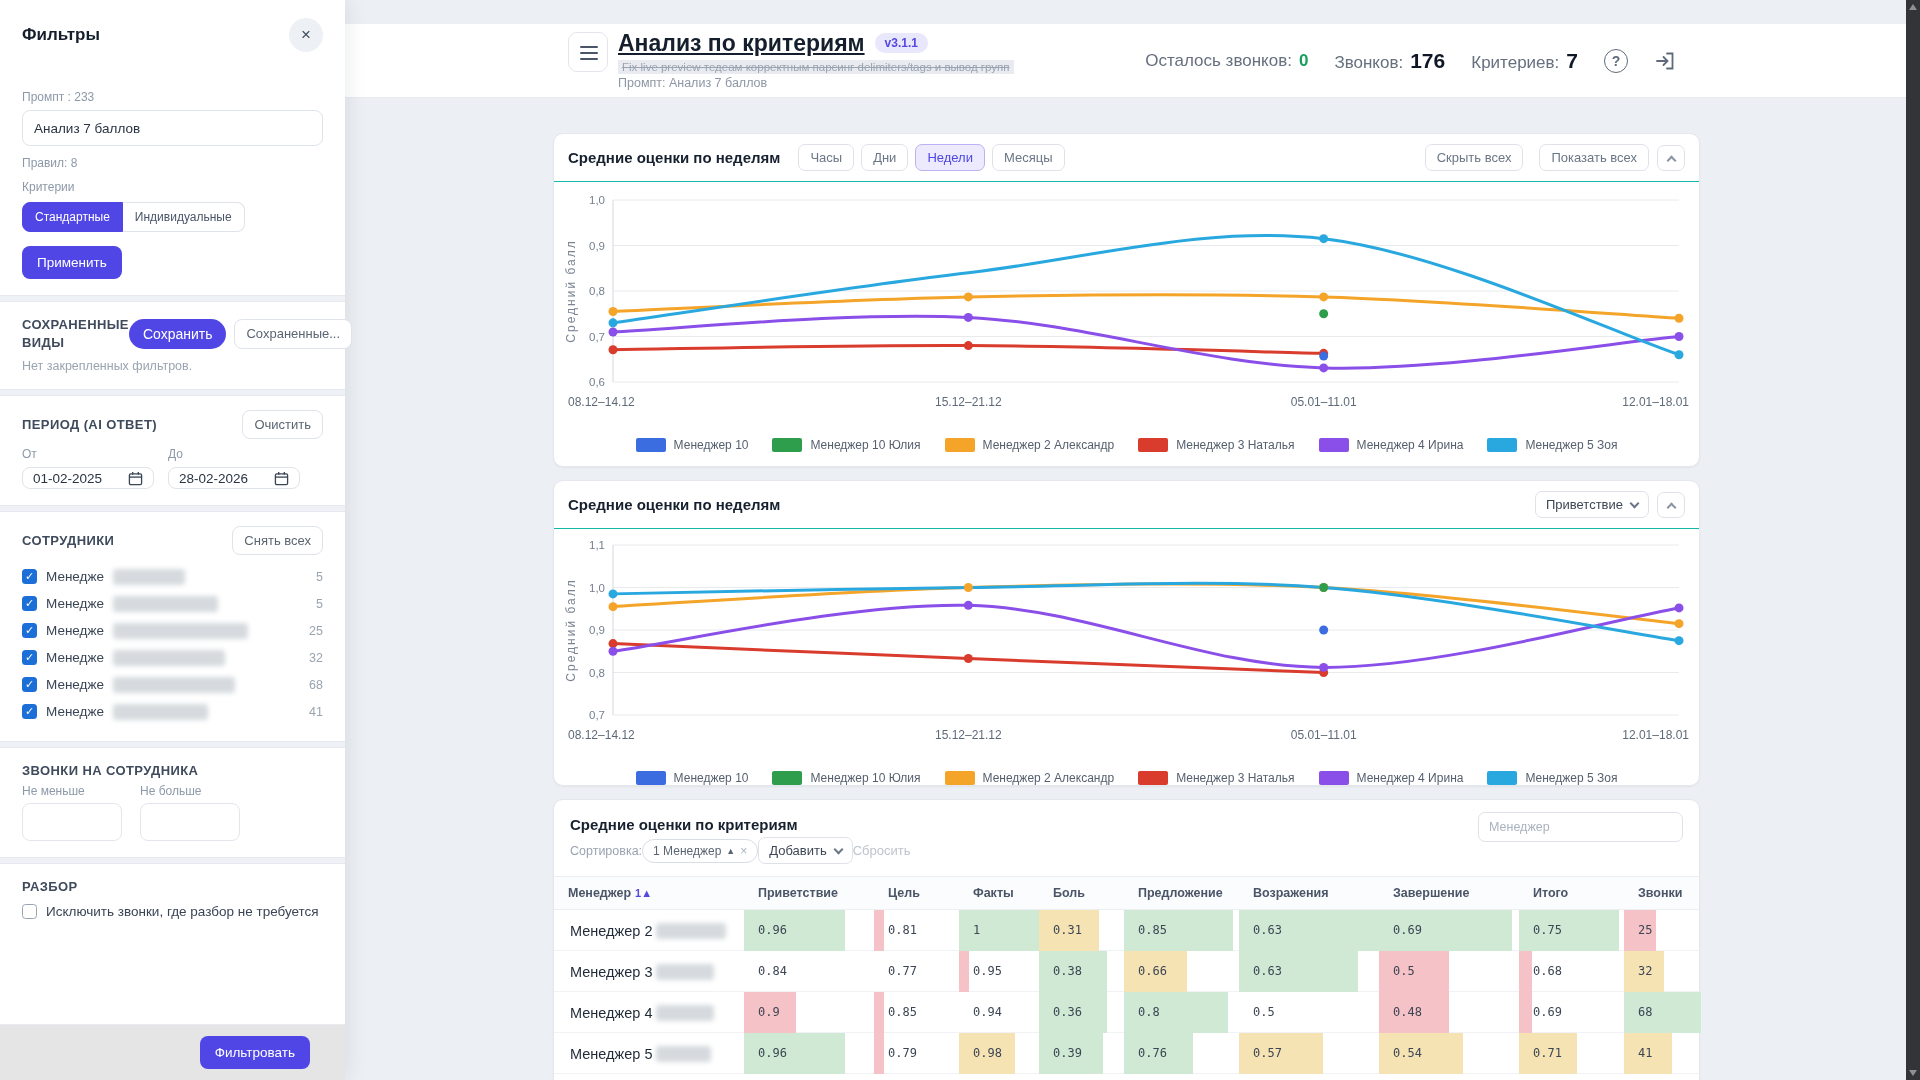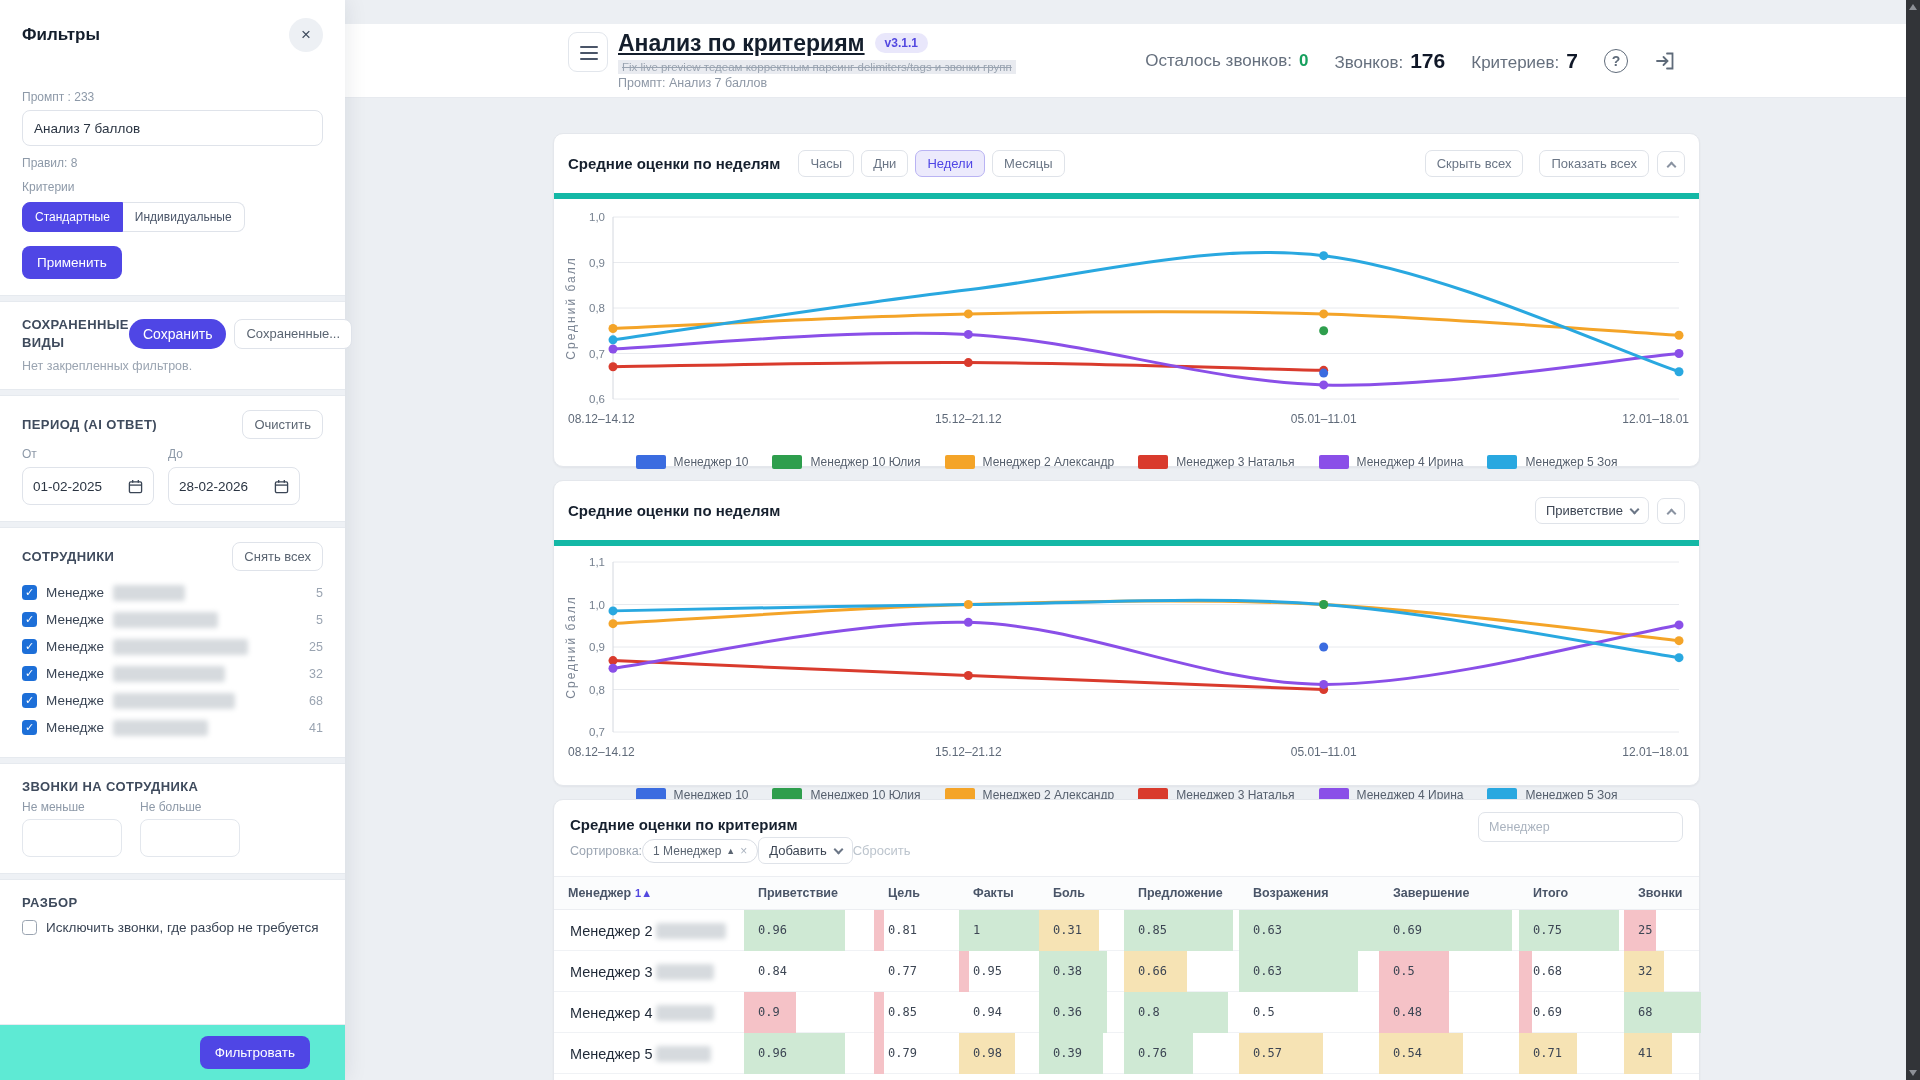--- a/index.html
+++ b/index.html
@@ -31,21 +31,21 @@
   .stat .lbl { font-size:17px; color:#66707e; }
   .stat .val { font-weight:bold; color:#101828; font-size:21px; }
   .stat .val.green { color:#17a05e; font-size:17px; }
   .help-btn { width:24px; height:24px; border:1.7px solid #5f6b7a; border-radius:50%; color:#5f6b7a;
     font-size:14px; font-weight:bold; display:flex; align-items:center; justify-content:center; cursor:pointer; }
   .exit-btn { cursor:pointer; display:flex; align-items:center; }
 
   
   .card { position:absolute; left:553px; width:1147px; background:#fff; border:1px solid #e4e7ec;
     border-radius:10px; box-shadow:0 1px 2px rgba(16,24,40,.05); }
-  .card-head { display:flex; align-items:center; padding:16px 14px; border-bottom:6px solid #14b8a6; }
+  .card-head { display:flex; align-items:center; padding:10px 14px; border-bottom:1px solid #14b8a6; }
   .card-title { font-size:15px; font-weight:bold; color:#16202e; }
   .pill-btn { font-size:13px; color:#6b7686; background:#fff; border:1px solid #dfe3e9; border-radius:7px;
     padding:5px 11px; cursor:pointer; white-space:nowrap; }
   .pill-btn.active { background:#eceafc; border-color:#b9b3f3; color:#4f46e5; }
   .tabs { display:flex; gap:7px; margin-left:18px; }
   .spacer { flex:1; }
   .collapse-btn { width:28px; height:26px; border:1px solid #dfe3e9; border-radius:7px; background:#fff;
     margin-left:8px; position:relative; cursor:pointer; }
   .chev-up { position:absolute; left:10px; top:11px; width:7px; height:7px;
     border-top:2px solid #8a93a1; border-right:2px solid #8a93a1; transform:rotate(-45deg); }
@@ -105,47 +105,47 @@
     padding:9px 15px; cursor:pointer; }
   .btn-pill-primary { background:#4f46e5; color:#fff; border:none; border-radius:16px; font-size:14px;
     padding:7px 14px; cursor:pointer; }
   .btn-outline { background:#fff; color:#5b6572; border:1px solid #dfe3ea; border-radius:8px;
     font-size:13px; padding:6px 11px; cursor:pointer; white-space:nowrap; }
   .sec-head { display:flex; align-items:center; justify-content:space-between; margin-bottom:8px; }
   .sec-title { font-size:13px; font-weight:bold; color:#3f4b5d; letter-spacing:.4px; line-height:1.35; }
   .sb-note { font-size:12.5px; color:#9aa4b1; margin-top:8px; }
   .date-row { display:flex; gap:14px; margin-top:4px; }
   .date-box { width:132px; }
-  .date-field { display:flex; align-items:center; justify-content:space-between; height:38px;
+  .date-field { display:flex; align-items:center; justify-content:space-between; height:22px;
     border:1px solid #dfe3ea; border-radius:8px; padding:0 10px; font-size:13.5px; color:#2a3442; cursor:pointer; }
   .emp-row { display:flex; align-items:center; height:27px; gap:9px; }
   .cb { width:15px; height:15px; border-radius:3.5px; background:#1d6fd8; color:#fff; font-size:11px;
     display:flex; align-items:center; justify-content:center; flex:none; cursor:pointer; }
   .cb.empty { background:#fff; border:1.5px solid #9aa4b1; }
   .emp-label { font-size:13.5px; color:#3a4555; white-space:nowrap; }
   .emp-count { margin-left:auto; font-size:12.5px; color:#9aa4b1; }
   .minmax { display:flex; gap:18px; margin-top:4px; }
   .minmax .col .sb-mini { margin-bottom:5px; }
   .minmax input { width:100px; height:38px; border:1px solid #e3e7ed; border-radius:8px; outline:none; padding:0 9px; }
   .review-row { display:flex; align-items:center; gap:9px; margin-top:9px; font-size:13.5px; color:#3a4555; }
   .sb-footer { position:absolute; left:0; bottom:0; width:100%; height:56px; border-top:1px solid #e8ebf0;
-    background:#5eead4;padding-left:12px; }
+    background:#e5e5e5;padding-left:12px; }
   .sb-footer .btn-primary { position:absolute; right:35px; top:11px; }
 </style>
 </head>
 <body>
 
 <div class="main-header">
   <button class="burger">
       <i></i>
       <i></i>
       <i></i>
     </button>
   <div class="app-title"><span>Анализ по критериям</span><span class="ver-badge">v3.1.1</span></div>
-  <div class="struck">Fix live preview тедеам корректным парсинг delimiters/tags и звонки групп</div>
+  <div class="struck">Fix live preview тедеам корректным парсинг delimiters/tags и вывод групп</div>
   <div class="hdr-prompt">Промпт: Анализ 7 баллов</div>
   <div class="hdr-stats" id="header-stats">
       <div class="stat">
         <span class="lbl">Осталось звонков:</span>
         <span class="val green">0</span>
       </div>
       <div class="stat">
         <span class="lbl">Звонков:</span>
         <span class="val ">176</span>
       </div>

